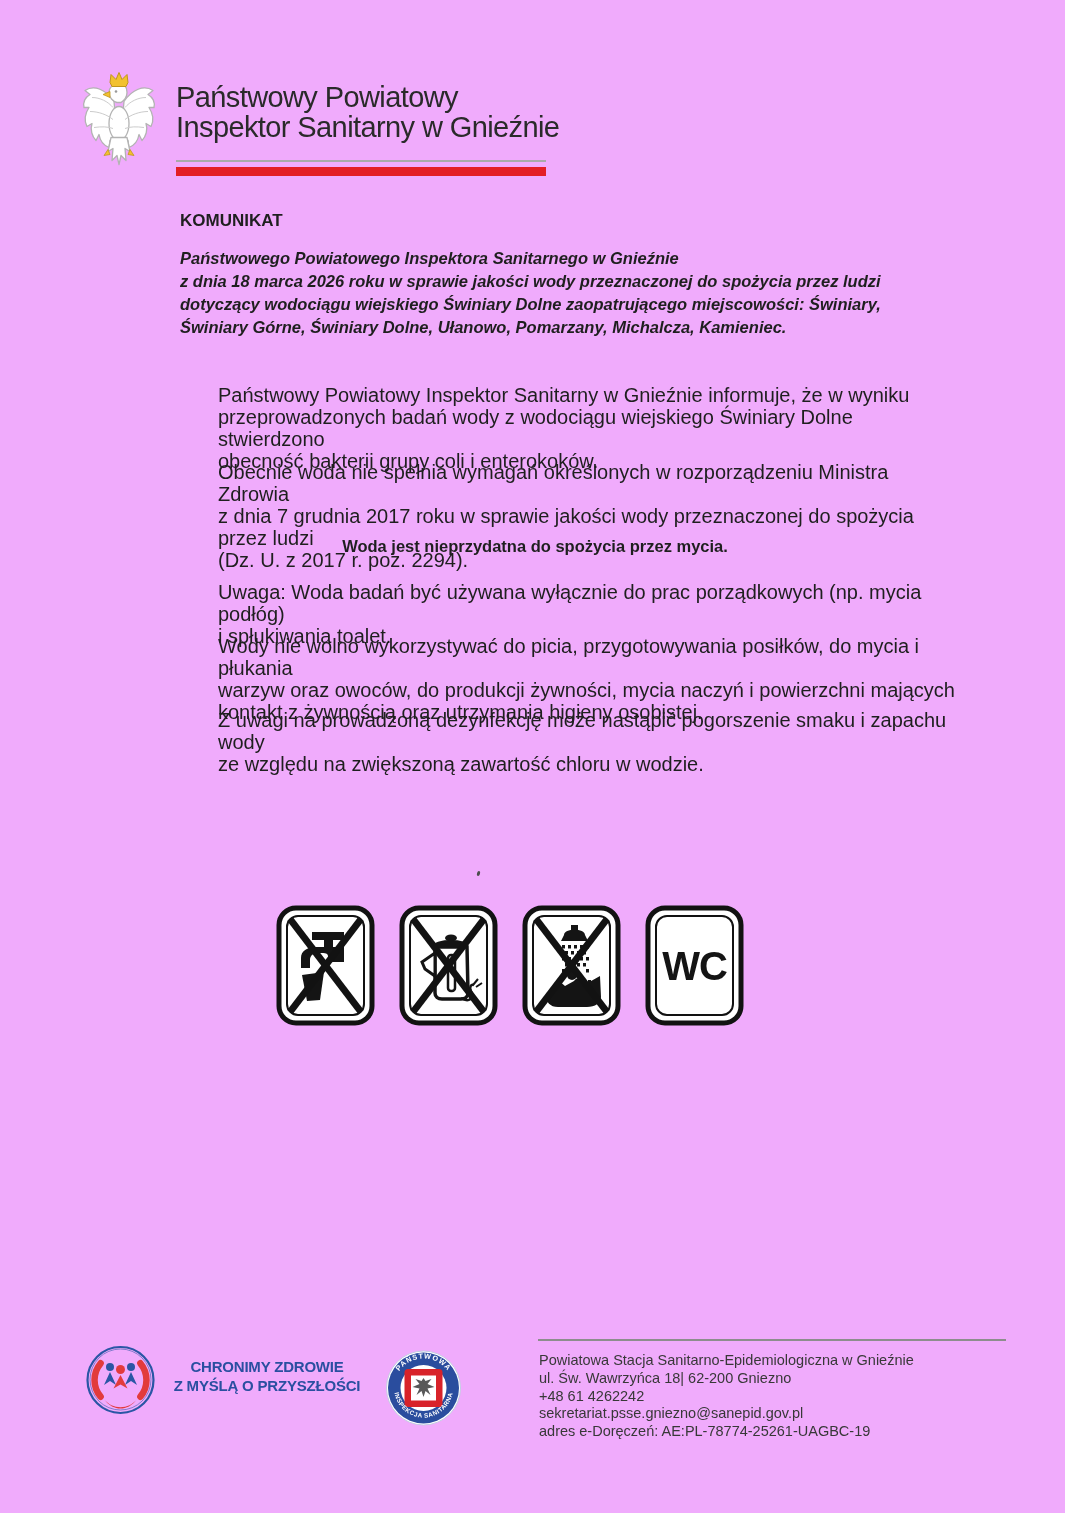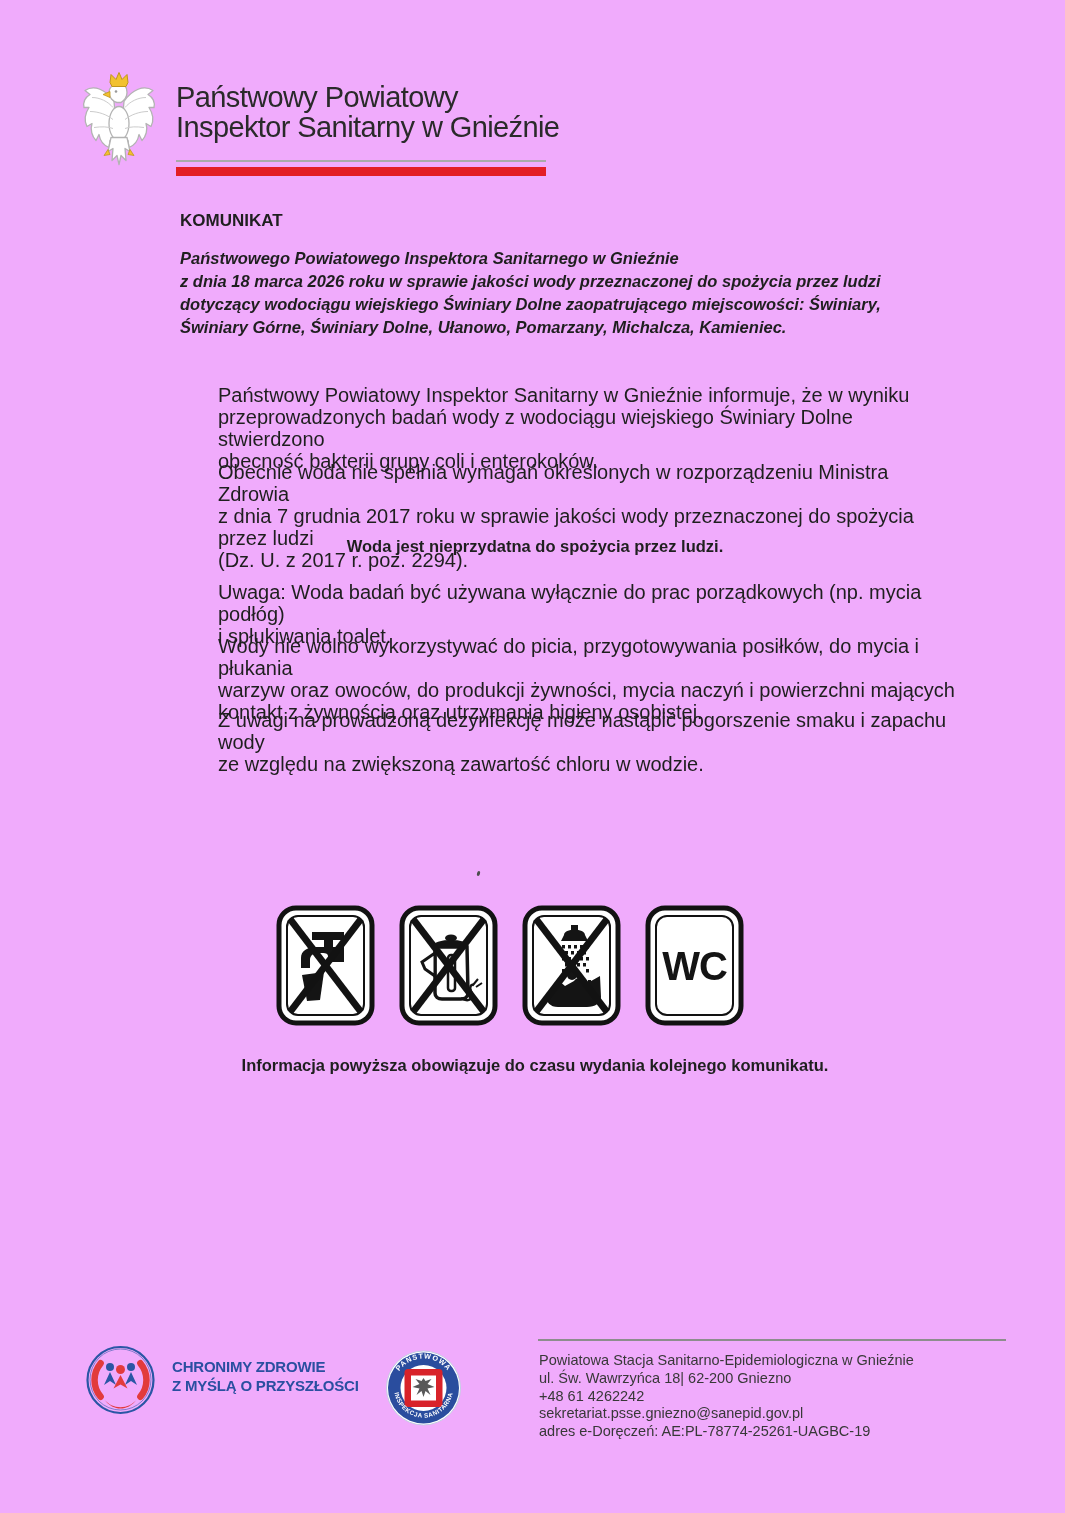--- a/index.html
+++ b/index.html
@@ -37,21 +37,21 @@
   .dot-artifact {
     position:absolute; left:477px; top:871px; width:3px; height:5px;
     background:#4d4d4d; border-radius:50%; transform:rotate(18deg);
   }
   
   .picto-row { position:absolute; left:276px; top:905px; display:flex; gap:24px;align-items:flex-end; }
   .picto { width:99px; height:121px; display:block; }
   
   .footer-logo-people { position:absolute; left:84px; top:1340px; width:73px; height:81px; }
   .footer-slogan {
-    position:absolute; left:172px; top:1358px; width:190px; 
+    position:absolute; left:172px; top:1358px; width:190px; text-align:center;
     font-weight:bold; font-size:15px; line-height:18.5px; letter-spacing:-0.2px;
   }
   .footer-badge { position:absolute; left:385px; top:1349px; width:77px; height:78px; }
   .footer-divider { position:absolute; left:538px; top:1339px; width:468px; height:2px; background:#8d8d8d; }
   .footer-contact {
     position:absolute; left:539px; top:1352px;
     font-size:14.5px; line-height:17.8px; color:#383838;
   }
 </style>
 </head>
@@ -92,21 +92,21 @@
 z dnia 18 marca 2026 roku w sprawie jakości wody przeznaczonej do spożycia przez ludzi
 dotyczący wodociągu wiejskiego Świniary Dolne zaopatrującego miejscowości: Świniary,
 Świniary Górne, Świniary Dolne, Ułanowo, Pomarzany, Michalcza, Kamieniec.</div>
 
   <div class="para p1">Państwowy Powiatowy Inspektor Sanitarny w Gnieźnie informuje, że w wyniku
 przeprowadzonych badań wody z wodociągu wiejskiego Świniary Dolne stwierdzono
 obecność bakterii grupy coli i enterokoków.</div>
   <div class="para p2">Obecnie woda nie spełnia wymagań określonych w rozporządzeniu Ministra Zdrowia
 z dnia 7 grudnia 2017 roku w sprawie jakości wody przeznaczonej do spożycia przez ludzi
 (Dz. U. z 2017 r. poz. 2294).</div>
-  <div class="centered-bold highlight">Woda jest nieprzydatna do spożycia przez ludzi.</div>
+  <div class="centered-bold highlight">Woda jest nieprzydatna do spożycia przez mycia.</div>
   <div class="para p3">Uwaga: Woda badań być używana wyłącznie do prac porządkowych (np. mycia podłóg)
 i spłukiwania toalet.</div>
   <div class="para p4">Wody nie wolno wykorzystywać do picia, przygotowywania posiłków, do mycia i płukania
 warzyw oraz owoców, do produkcji żywności, mycia naczyń i powierzchni mających
 kontakt z żywnością oraz utrzymania higieny osobistej.</div>
   <div class="para p5">Z uwagi na prowadzoną dezynfekcję może nastąpić pogorszenie smaku i zapachu wody
 ze względu na zwiększoną zawartość chloru w wodzie.</div>
 
   <div class="dot-artifact"></div>
 
@@ -182,21 +182,20 @@
     </svg>
 
     <svg class="picto" viewBox="0 0 99 121" aria-hidden="true">
       <rect x="3" y="3" width="93" height="115" rx="17" fill="#ffffff" stroke="#121212" stroke-width="5"></rect>
       <rect x="11" y="11" width="77" height="99" rx="11" fill="none" stroke="#121212" stroke-width="2"></rect>
       <text x="49.5" y="75" text-anchor="middle" font-size="40" font-weight="bold" fill="#141414" style="font-family:'Liberation Sans',sans-serif; letter-spacing:-1px;">WC</text>
     </svg>
 
   </div>
 
-  <div class="centered-bold closing">Informacja powyższa obowiązuje do czasu wydania kolejnego komunikatu.</div>
 
   <svg class="footer-logo-people" viewBox="0 0 73 81" aria-hidden="true">
     <circle cx="36.5" cy="40" r="33" fill="none" stroke="#2a56a5" stroke-width="2.2"></circle>
     <circle cx="36.5" cy="39.5" r="30.5" fill="none" stroke="#2a56a5" stroke-width="1" opacity="0.55"></circle>
     <path d="M16.6,56.7 A26,26 0 0 1 16.6,23.3" stroke="#e23b3c" stroke-width="6.5" fill="none" stroke-linecap="round"></path>
     <path d="M56.4,23.3 A26,26 0 0 1 56.4,56.7" stroke="#e23b3c" stroke-width="6.5" fill="none" stroke-linecap="round"></path>
     <path d="M20,59 C28,70 45,70 53,59 C48,66 42,68.5 36.5,68.5 C31,68.5 25,66 20,59 Z" fill="#e23b3c"></path>
     <circle cx="26" cy="27" r="4" fill="#2a56a5"></circle>
     <path d="M26,32 L20,45 L26,41 L32,45 Z" fill="#2a56a5"></path>
     <circle cx="47" cy="27" r="4" fill="#2a56a5"></circle>

